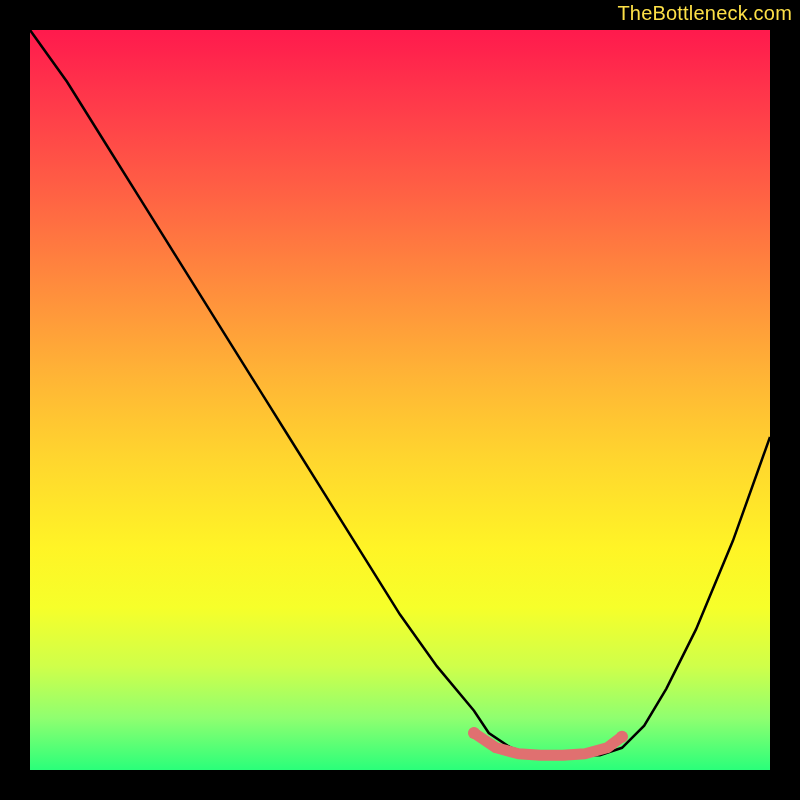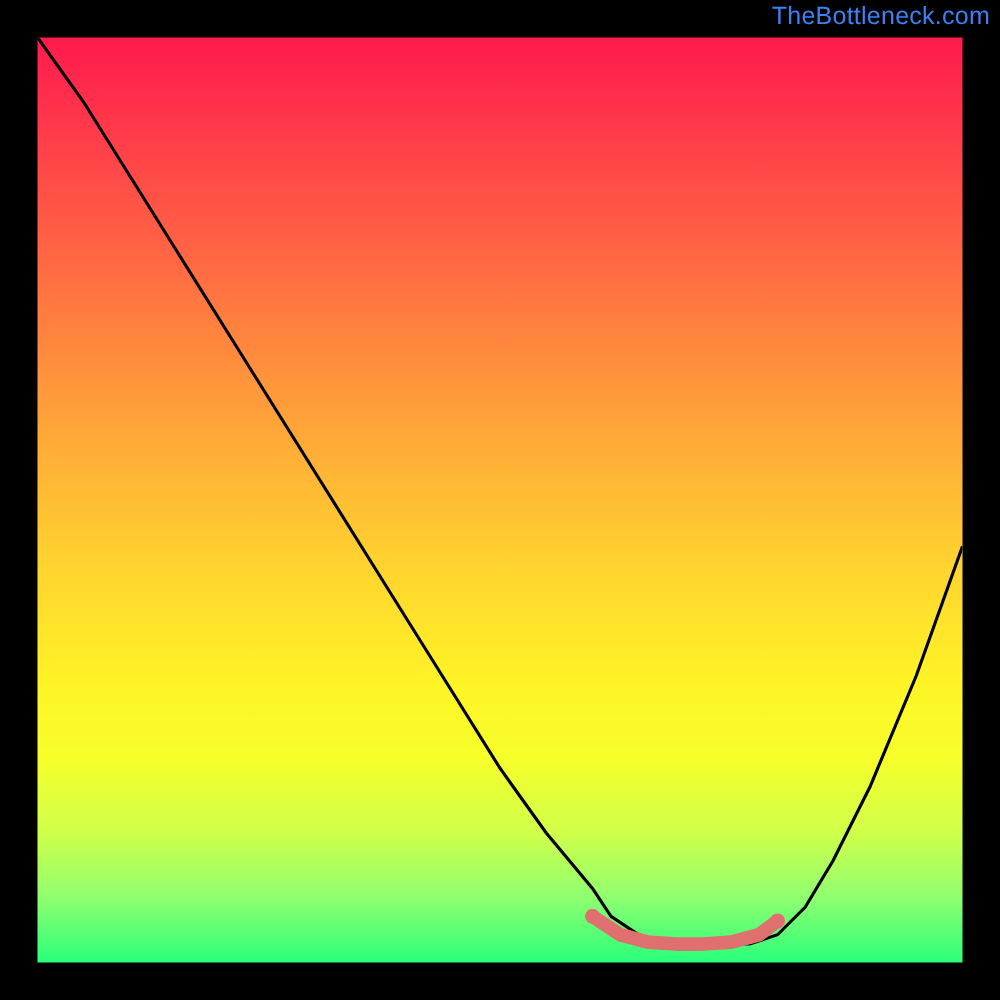--- a/index.html
+++ b/index.html
@@ -41,21 +41,21 @@
     position: absolute;
     left: 0;
     top: 0;
   }
   .watermark {
     position: absolute;
     top: 2px;
     right: 8px;
     font-family: Arial, Helvetica, sans-serif;
     font-size: 20px;
-    color: #3b82f6;
+    color: #fde047;
     letter-spacing: 0.2px;
   }
 </style>
 </head>
 <body>
 
 <div class="frame">
   <div class="plot">
     <svg class="svg-layer" width="740" height="740" viewBox="0 0 740 740">
       <path id="curve-path" fill="none" stroke="#000000" stroke-width="2.5" d="M0.0 0.0 L37.0 51.8 L74.0 111.0 L111.0 170.2 L148.0 229.4 L185.0 288.6 L222.0 347.8 L259.0 407.0 L296.0 466.2 L333.0 525.4 L370.0 584.6 L407.0 636.4 L444.0 680.8 L458.8 703.0 L481.0 717.8 L503.2 725.2 L525.4 725.2 L547.6 725.2 L569.8 725.2 L592.0 717.8 L614.2 695.6 L636.4 658.6 L666.0 599.4 L703.0 510.6 L740.0 407.0"></path>

